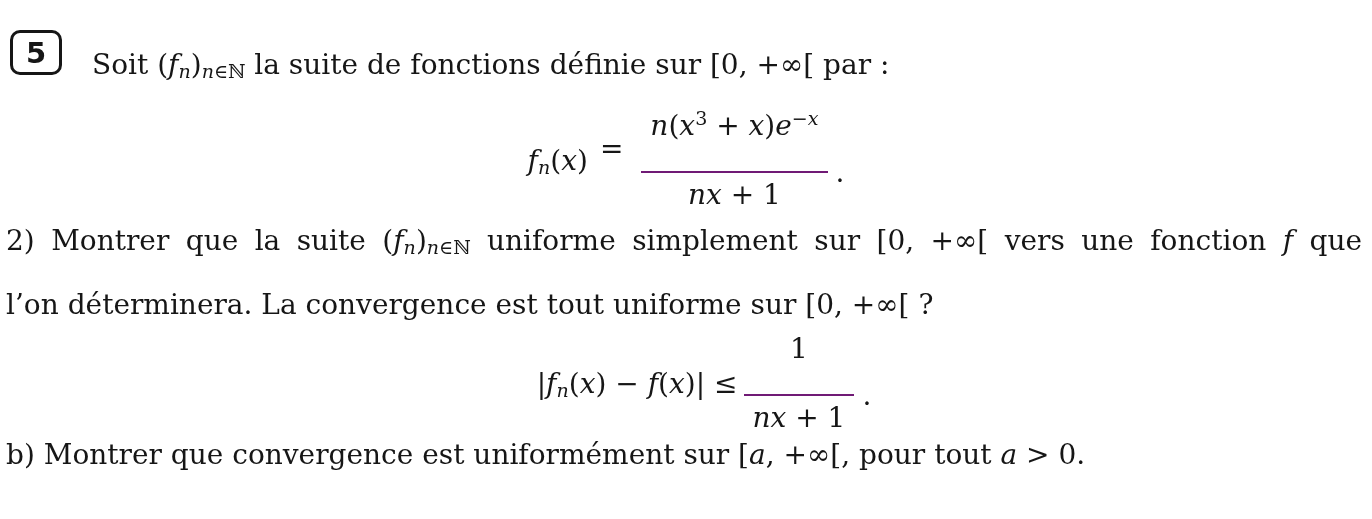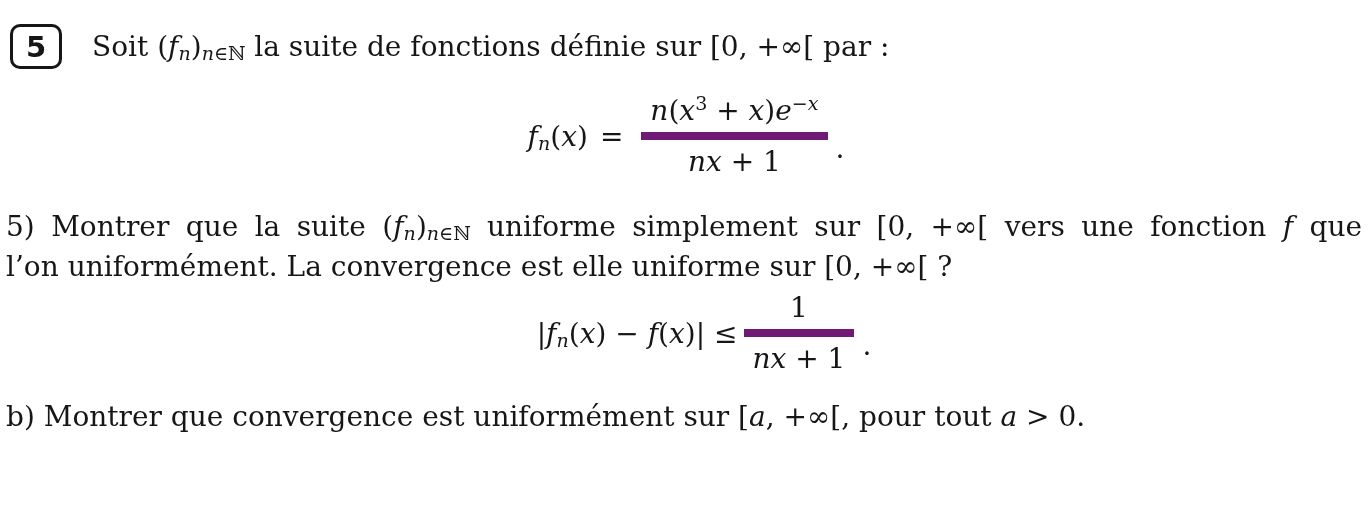--- a/index.html
+++ b/index.html
@@ -25,35 +25,35 @@
     flex: 0 0 auto;
     display: flex; align-items: center; justify-content: center;
     width: 46px; height: 39px;
     border: 3px solid #161616;
     border-radius: 10px;
     font-family: "DejaVu Sans", sans-serif;
     font-weight: bold;
     font-size: 29px;
     margin-right: 30px;
   }
-  .math { font-family: "DejaVu Serif", "DejaVu Sans", serif; }
+  .math { font-family: "DejaVu Serif", "DejaVu Sans", serif; margin-top: 24px; }
   .it { font-style: italic; }
   .sup, .supit { font-size: 0.68em; vertical-align: 0.55em; line-height: 0; }
   .supit { font-style: italic; }
   .sub, .subit { font-size: 0.68em; vertical-align: -0.22em; line-height: 0; }
   .subit { font-style: italic; }
 
   .display { text-align: center; }
   .display1 { margin-top: 18px; height: 98px; display: flex; align-items: center; justify-content: center; }
   .display2 { margin-top: 0px; height: 92px; display: flex; align-items: center; justify-content: center; }
   .eqline { display: inline-flex; align-items: center; }
   .rel { margin: 0 12px; }
   .frac { display: inline-flex; flex-direction: column; margin: 0 6px; }
   .fnum { display: block; padding: 0 9px 4px 9px; line-height: 34px; }
-  .fden { display: block; border-top: 8px solid #701a75; padding: 5px 9px 0 9px; line-height: 34px; }
+  .fden { display: block; border-top: 2px solid #701a75; padding: 5px 9px 0 9px; line-height: 34px; }
   .period { transform: translateY(0.42em); margin-left: 2px; }
 
   .para { margin-top: 22px; padding: 0 10px 0 6px; }
   .line { line-height: 40px; }
   .justify { text-align: justify; text-align-last: justify; word-spacing: 2px; }
   .last-line { margin-top: 18px; padding: 0 10px 0 6px; line-height: 40px; }
 </style>
 </head>
 <body>
 
@@ -72,22 +72,22 @@
       <span class="rel math">=</span>
       <span class="frac">
         <span class="fnum math"><span class="it">n</span><span>(</span><span class="it">x</span><span class="sup">3</span><span> + </span><span class="it">x</span><span>)</span><span class="it">e</span><span class="sup">−</span><span class="supit">x</span></span>
         <span class="fden math"><span class="it">nx</span><span> + 1</span></span>
       </span>
       <span class="period math">.</span>
     </span>
   </div>
 
   <div class="para">
-    <div class="line justify math"><span>5) Montrer que la suite (</span><span class="it">f</span><span class="subit">n</span><span>)</span><span class="subit">n</span><span class="sub">∈ℕ</span><span> uniforme simplement sur [0, +∞[ vers une fonction </span><span class="it">f</span><span> que</span></div>
-    <div class="line math"><span>l’on uniformément. La convergence est elle uniforme sur [0, +∞[ ?</span></div>
+    <div class="line justify math"><span>2) Montrer que la suite (</span><span class="it">f</span><span class="subit">n</span><span>)</span><span class="subit">n</span><span class="sub">∈ℕ</span><span> uniforme simplement sur [0, +∞[ vers une fonction </span><span class="it">f</span><span> que</span></div>
+    <div class="line math"><span>l’on déterminera. La convergence est tout uniforme sur [0, +∞[ ?</span></div>
   </div>
 
   <div class="display display2">
     <span class="eqline">
       <span style="display:inline-block;width:36px;"></span>
       <span class="math"><span>|</span><span class="it">f</span><span class="subit">n</span><span>(</span><span class="it">x</span><span>) − </span><span class="it">f</span><span>(</span><span class="it">x</span><span>)| ≤</span></span>
       <span class="frac">
         <span class="fnum math"><span>1</span></span>
         <span class="fden math"><span class="it">nx</span><span> + 1</span></span>
       </span>

